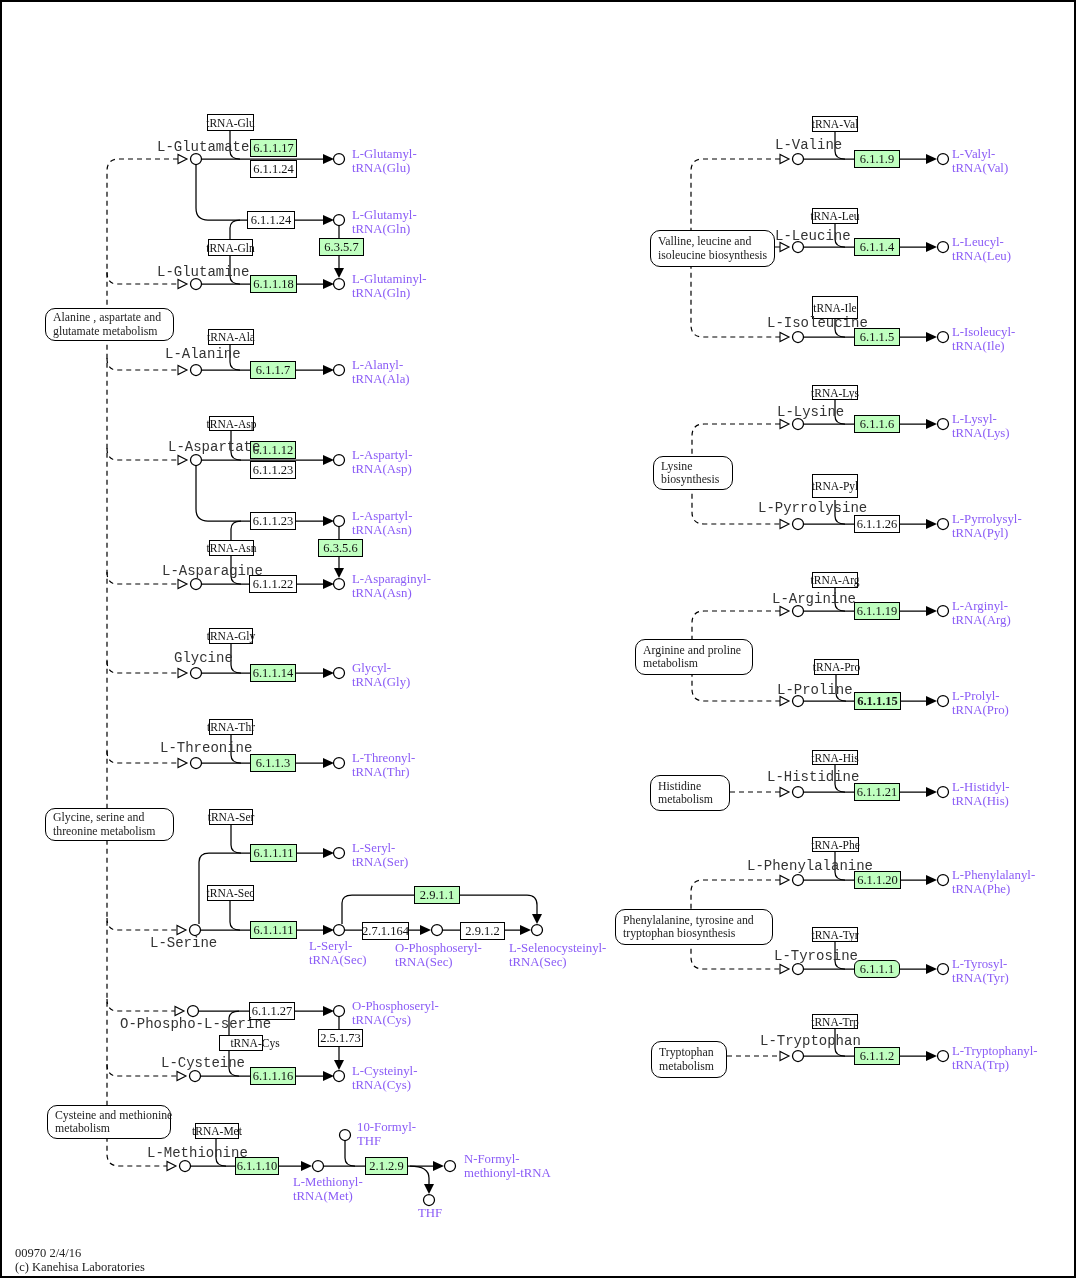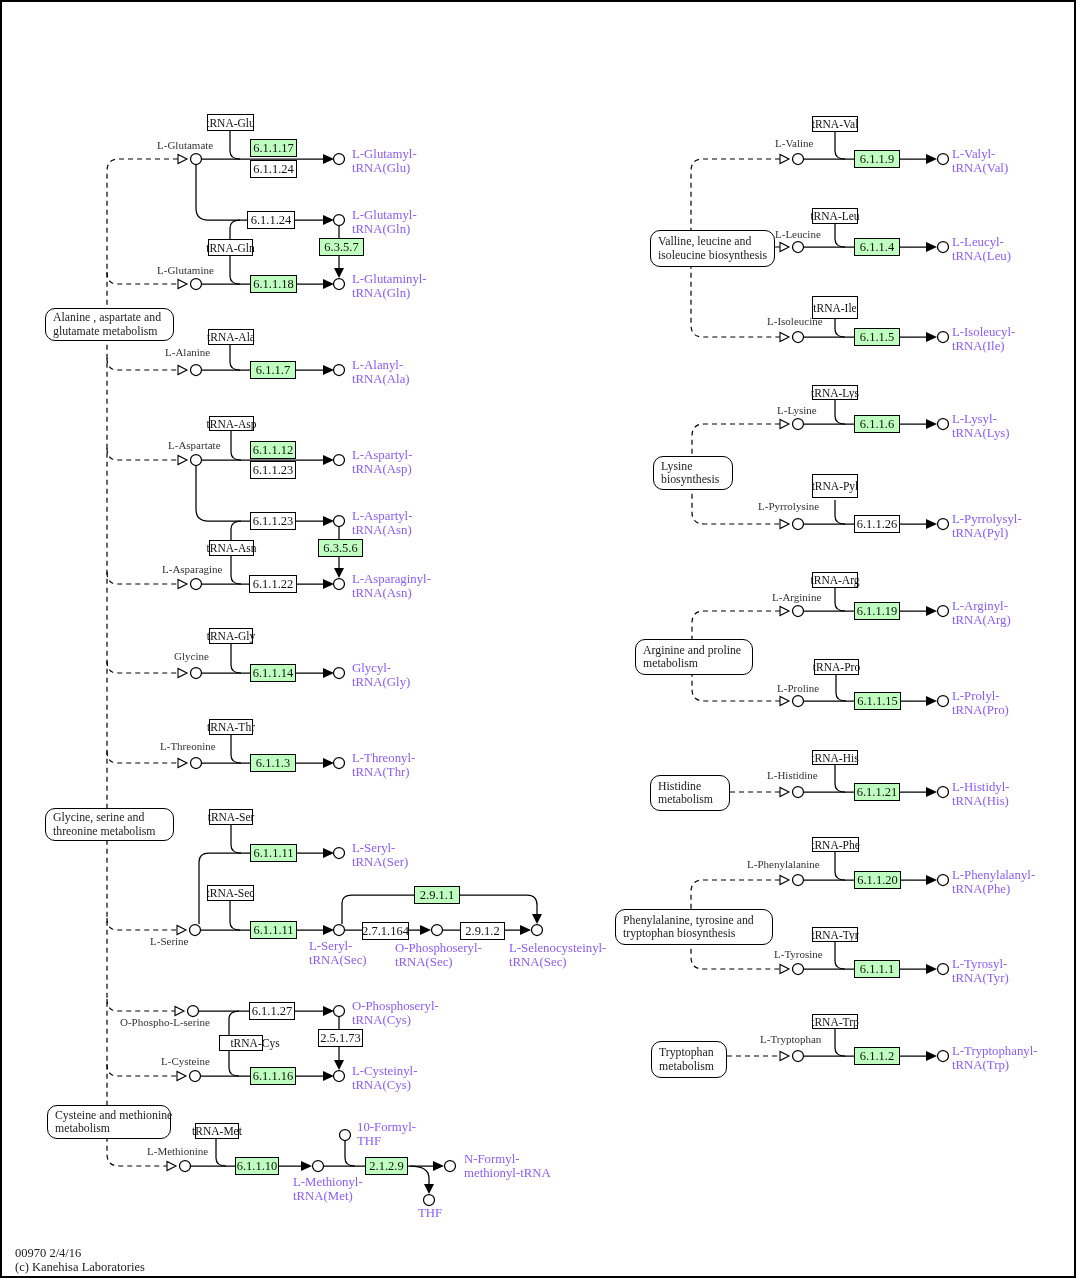--- a/index.html
+++ b/index.html
@@ -15,21 +15,21 @@
         display:flex;align-items:center;justify-content:center;
         font-size:12.5px;white-space:nowrap;color:#111;}
   .green{background:#BFFFBF;}
   .trnabox{position:absolute;box-sizing:border-box;border:1px solid #000;background:#fff;
         display:flex;align-items:center;justify-content:center;
         font-size:11.5px;white-space:nowrap;color:#111;}
   .pwbox{position:absolute;box-sizing:border-box;border:1px solid #000;background:#fff;
         border-radius:10px;display:flex;flex-direction:column;justify-content:center;
         padding:2px 7px;font-size:11.8px;line-height:13.5px;color:#222;}
   .pwbox div{white-space:pre;}
-  .alabel{position:absolute;font-size:11px;white-space:pre;color:#333;}
+  .alabel{position:absolute;font-size:14px;white-space:pre;color:#333;font-family:Liberation Mono, monospace;}
   .plabel{position:absolute;font-size:12.8px;line-height:13.5px;white-space:pre;color:#8b5cf6;}
   .footer{position:absolute;left:13px;top:1245px;font-size:12.5px;line-height:13.5px;color:#222;}
 </style>
 </head>
 <body>
 
 <div id="page">
   <svg id="diagram-svg" xmlns="http://www.w3.org/2000/svg" viewBox="0 0 1076 1278">
       <path d="M200,157 L321,157" fill="none" stroke="#000000" stroke-width="1.25"></path>
       <path d="M194,163 L194,206 Q194,218 206,218 L321,218" fill="none" stroke="#000000" stroke-width="1.25"></path>
@@ -240,24 +240,24 @@
       <div class="ezbox" style="left: 316px; top: 1027px; width: 45px; height: 18px;">2.5.1.73</div>
       <div class="ezbox green" style="left: 248px; top: 1065px; width: 46px; height: 18px;">6.1.1.16</div>
       <div class="ezbox green" style="left: 233px; top: 1155px; width: 44px; height: 18px;">6.1.1.10</div>
       <div class="ezbox green" style="left: 363px; top: 1155px; width: 43px; height: 18px;">2.1.2.9</div>
       <div class="ezbox green" style="left: 852px; top: 148px; width: 46px; height: 18px;">6.1.1.9</div>
       <div class="ezbox green" style="left: 852px; top: 236px; width: 46px; height: 18px;">6.1.1.4</div>
       <div class="ezbox green" style="left: 852px; top: 326px; width: 46px; height: 18px;">6.1.1.5</div>
       <div class="ezbox green" style="left: 852px; top: 413px; width: 46px; height: 18px;">6.1.1.6</div>
       <div class="ezbox" style="left: 852px; top: 513px; width: 46px; height: 18px;">6.1.1.26</div>
       <div class="ezbox green" style="left: 852px; top: 600px; width: 46px; height: 18px;">6.1.1.19</div>
-      <div class="ezbox green" style="left: 852px; top: 690px; width: 47px; height: 18px;">6.1.1.15</div>
+      <div class="ezbox green" style="left: 852px; top: 690px; width: 47px; height: 18px; font-weight: bold;">6.1.1.15</div>
       <div class="ezbox green" style="left: 852px; top: 781px; width: 46px; height: 18px;">6.1.1.21</div>
       <div class="ezbox green" style="left: 852px; top: 869px; width: 47px; height: 18px;">6.1.1.20</div>
-      <div class="ezbox green" style="left: 852px; top: 958px; width: 46px; height: 18px;">6.1.1.1</div>
+      <div class="ezbox green" style="left: 852px; top: 958px; width: 46px; height: 18px; border-radius: 6px;">6.1.1.1</div>
       <div class="ezbox green" style="left: 852px; top: 1045px; width: 46px; height: 18px;">6.1.1.2</div>
       <div class="trnabox green" style="left: 205px; top: 112px; width: 47px; height: 17px;">tRNA-Glu</div>
       <div class="trnabox green" style="left: 206px; top: 237px; width: 45px; height: 17px;">tRNA-Gln</div>
       <div class="trnabox green" style="left: 206px; top: 327px; width: 46px; height: 16px;">tRNA-Ala</div>
       <div class="trnabox green" style="left: 207px; top: 414px; width: 45px; height: 15px;">tRNA-Asp</div>
       <div class="trnabox green" style="left: 207px; top: 538px; width: 45px; height: 16px;">tRNA-Asn</div>
       <div class="trnabox green" style="left: 207px; top: 626px; width: 44px; height: 16px;">tRNA-Gly</div>
       <div class="trnabox green" style="left: 207px; top: 717px; width: 44px; height: 16px;">tRNA-Thr</div>
       <div class="trnabox green" style="left: 207px; top: 807px; width: 44px; height: 16px;">tRNA-Ser</div>
       <div class="trnabox green" style="left: 205px; top: 883px; width: 47px; height: 16px;">tRNA-Sec</div>

